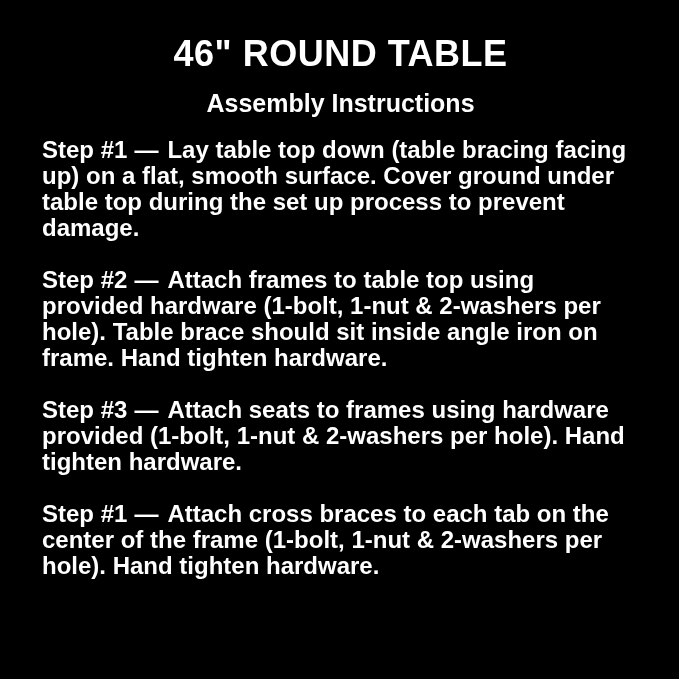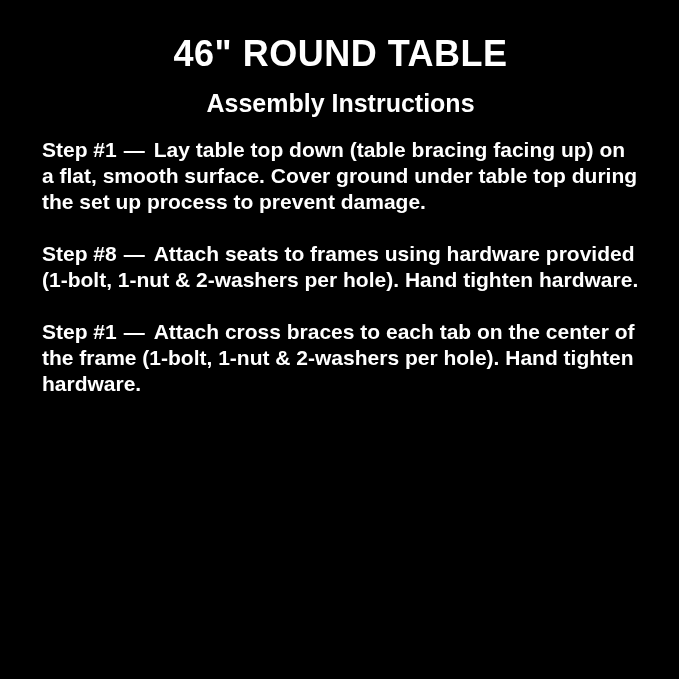--- a/index.html
+++ b/index.html
@@ -31,21 +31,21 @@
   }
   .subtitle {
     font-size: 25px;
     line-height: 1.1;
     margin: 16px;
   }
   .steps {
     width: 600px;
   }
   .step {
-    font-size: 21px;
+    font-size: 24px;
     line-height: 26px;
     margin: 0 0 26px 0;
     text-align: left;
   }
   .step .label {
     white-space: nowrap;
   }
   .step .dash {
     padding: 0 9px 0 7px;
   }
@@ -54,20 +54,21 @@
 <body>
 
 <div class="page">
   <div class="header">
     <h1 class="title">46" ROUND TABLE</h1>
     <h2 class="subtitle">Assembly Instructions</h2>
   </div>
   <div class="steps">
   <p class="step"><span class="label">Step #1</span><span class="dash">—</span><span>Lay table top down (table bracing facing up) on a flat, smooth surface. Cover ground under table top during the set up process to prevent damage.</span></p>
 
+  <p class="step"><span class="label">Step #2</span><span class="dash">—</span><span>Attach frames to table top using provided hardware (1-bolt, 1-nut &amp; 2-washers per hole). Table brace should sit inside angle iron on frame. Hand tighten hardware.</span></p>
 
-  <p class="step"><span class="label">Step #8</span><span class="dash">—</span><span>Attach seats to frames using hardware provided (1-bolt, 1-nut &amp; 2-washers per hole). Hand tighten hardware.</span></p>
+  <p class="step"><span class="label">Step #3</span><span class="dash">—</span><span>Attach seats to frames using hardware provided (1-bolt, 1-nut &amp; 2-washers per hole). Hand tighten hardware.</span></p>
 
   <p class="step"><span class="label">Step #1</span><span class="dash">—</span><span>Attach cross braces to each tab on the center of the frame (1-bolt, 1-nut &amp; 2-washers per hole). Hand tighten hardware.</span></p>
 
 
 </div>
 </div>
 
 </body></html>

